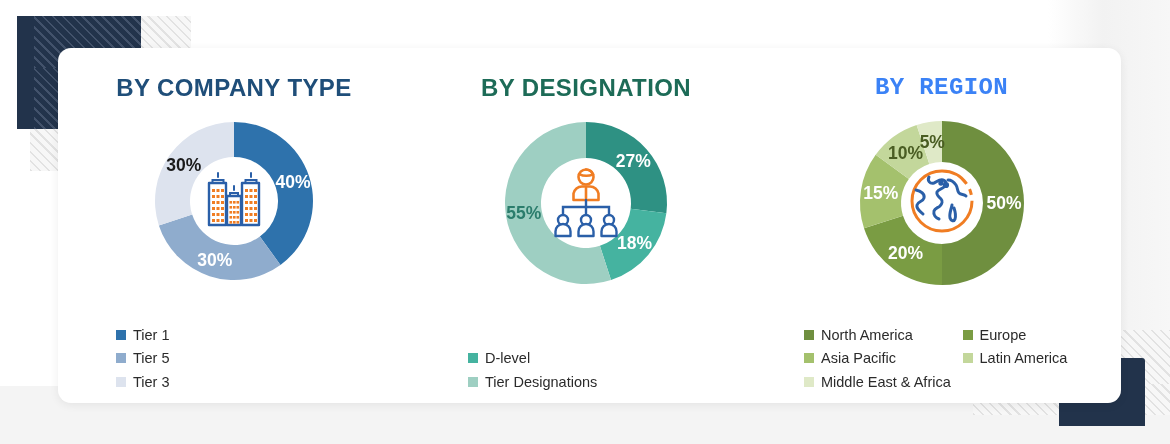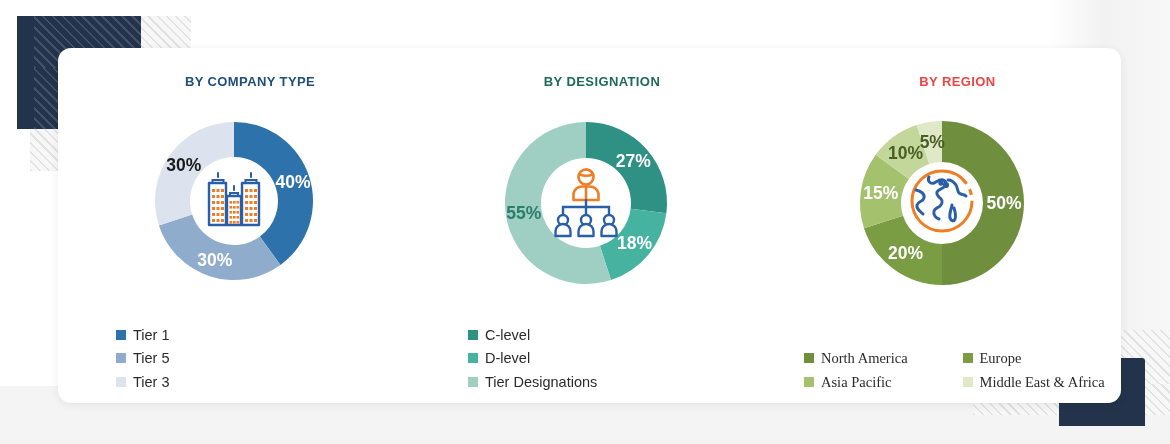--- a/index.html
+++ b/index.html
@@ -78,41 +78,41 @@
     box-shadow:0 2px 10px rgba(0,0,0,.07);
     display:flex;
   }
 
   .panel{position:relative;flex:1;}
   .panel.p1{flex:0 0 352px;}
   .panel.p2{flex:0 0 352px;}
   .panel.p3{flex:1;}
 
   .panel-title{
-    position:absolute;top:26px;left:16px;width:100%;
+    position:absolute;top:26px;left:0;width:100%;
     text-align:center;
-    font-size:13px;font-weight:bold;letter-spacing:.4px;
+    font-size:24px;font-weight:bold;letter-spacing:.4px;
   }
 
   .donut-wrap{position:absolute;top:53px;left:0;width:100%;height:200px;}
   .donut-wrap svg{display:block;margin:0 auto;}
 
   .pct{
     font-family:"Liberation Sans", sans-serif;
     font-size:17.5px;font-weight:bold;
   }
 
   
   .legend{
     position:absolute;bottom:14px;left:0;width:100%;
     display:flex;flex-direction:column;gap:9px;
     padding-left:58px;box-sizing:border-box;
   }
   .legend.two-col{
-    flex-flow:row wrap;gap:9px 0;padding-left:42px;align-content:flex-start;font-family:Liberation Serif, serif;
+    flex-flow:row wrap;gap:9px 0;padding-left:42px;align-content:flex-start;
   }
   .legend.two-col .legend-item{width:50%;}
   .legend-item{display:flex;align-items:center;gap:7px;}
   .swatch{width:10px;height:10px;flex:0 0 10px;}
   .legend-label{font-size:14.5px;color:#2b2b2b;line-height:1;}
 
   
   .center-icon{
     position:absolute;top:53px;left:0;width:100%;height:200px;
     display:flex;align-items:center;justify-content:center;
@@ -282,36 +282,32 @@
           <path d="M7.5 72 v-4.5 a7.5 7.5 0 0 1 15 0 V72 z"></path>
           <circle cx="38" cy="56" r="5"></circle>
           <path d="M30.5 72 v-4.5 a7.5 7.5 0 0 1 15 0 V72 z"></path>
           <circle cx="61" cy="56" r="5"></circle>
           <path d="M53.5 72 v-4.5 a7.5 7.5 0 0 1 15 0 V72 z"></path>
         </g>
       </svg>
     </div>
     <div class="legend">
         <div class="legend-item">
-          <span class="swatch" style="background: rgb(46, 145, 131);"></span>
-          <span class="legend-label">C-level</span>
-        </div>
-        <div class="legend-item">
           <span class="swatch" style="background: rgb(69, 179, 160);"></span>
           <span class="legend-label">D-level</span>
         </div>
         <div class="legend-item">
           <span class="swatch" style="background: rgb(158, 207, 194);"></span>
           <span class="legend-label">Tier Designations</span>
         </div>
       </div>
   </div>
 
   <div class="panel p3">
-    <div class="panel-title" style="color: #ef4444;">BY REGION</div>
+    <div class="panel-title" style="color: #3b82f6; font-family: Liberation Mono, monospace;">BY REGION</div>
     <div class="donut-wrap">
         <svg width="204" height="204" viewBox="0 0 204 204">
           <path d="M102 20 A82 82 0 0 1 102 184 L102 143 A41 41 0 0 0 102 61 Z" fill="#6f8f3f"></path>
           <text x="164" y="108" text-anchor="middle" class="pct" fill="#ffffff" font-size="17.5" font-weight="bold">50%</text>
           <path d="M102 184 A82 82 0 0 1 24.013365663797416 127.3393935387457 L63.00668283189871 114.66969676937285 A41 41 0 0 0 102 143 Z" fill="#7a9c43"></path>
           <text x="65.55731435786667" y="158.15905365124675" text-anchor="middle" class="pct" fill="#ffffff" font-size="17.5" font-weight="bold">20%</text>
           <path d="M24.013365663797416 127.3393935387457 A82 82 0 0 1 35.660606461254304 53.80160931201721 L68.83030323062715 77.9008046560086 A41 41 0 0 0 63.00668283189871 114.66969676937285 Z" fill="#a4c16d"></path>
           <text x="40.76332288310146" y="98.3010631675057" text-anchor="middle" class="pct" fill="#ffffff" font-size="17.5" font-weight="bold">15%</text>
           <path d="M35.660606461254304 53.80160931201721 A82 82 0 0 1 76.6606064612543 24.013365663797416 L89.33030323062715 63.00668283189871 A41 41 0 0 0 68.83030323062715 77.9008046560086 Z" fill="#c3d79b"></path>
           <text x="65.55731435786666" y="57.84094634875326" text-anchor="middle" class="pct" fill="#4a5d23" font-size="17.5" font-weight="bold">10%</text>
@@ -339,19 +335,23 @@
         </div>
         <div class="legend-item">
           <span class="swatch" style="background: rgb(122, 156, 67);"></span>
           <span class="legend-label">Europe</span>
         </div>
         <div class="legend-item">
           <span class="swatch" style="background: rgb(164, 193, 109);"></span>
           <span class="legend-label">Asia Pacific</span>
         </div>
         <div class="legend-item">
+          <span class="swatch" style="background: rgb(195, 215, 155);"></span>
+          <span class="legend-label">Latin America</span>
+        </div>
+        <div class="legend-item">
           <span class="swatch" style="background: rgb(223, 233, 199);"></span>
           <span class="legend-label">Middle East &amp; Africa</span>
         </div>
       </div>
   </div>
 
 </div>
 
 </body></html>

